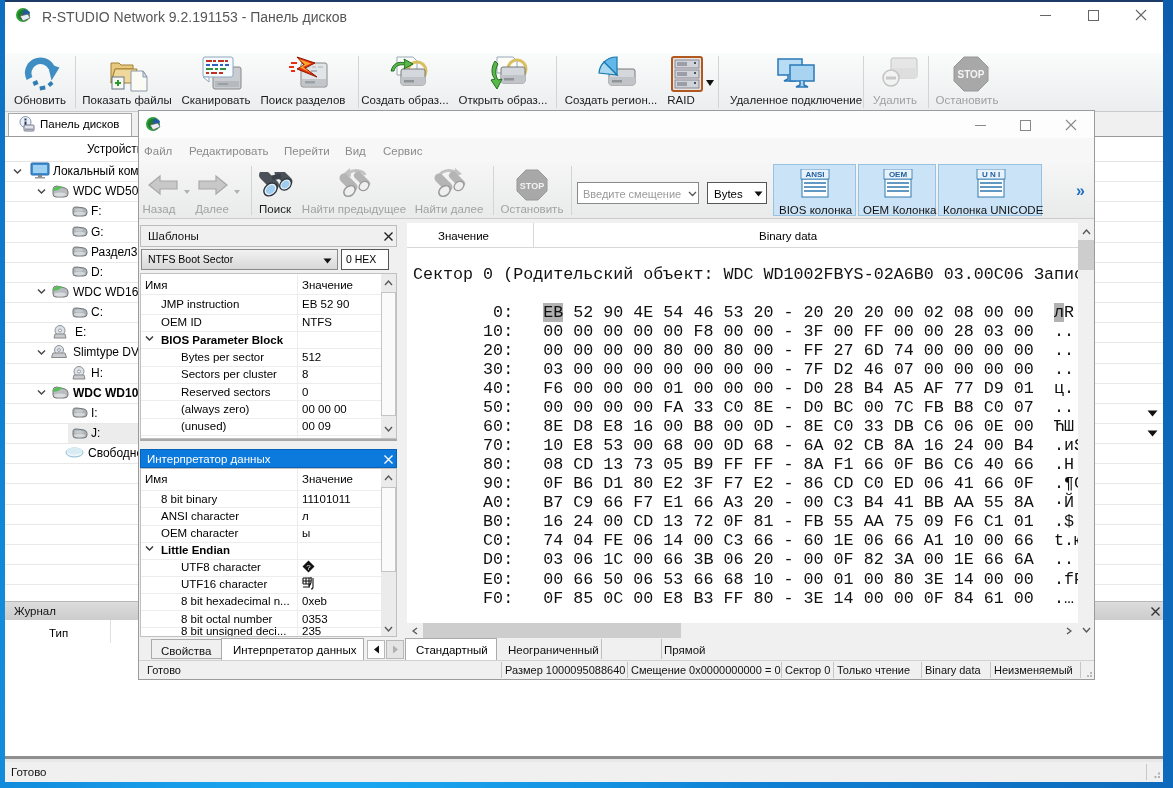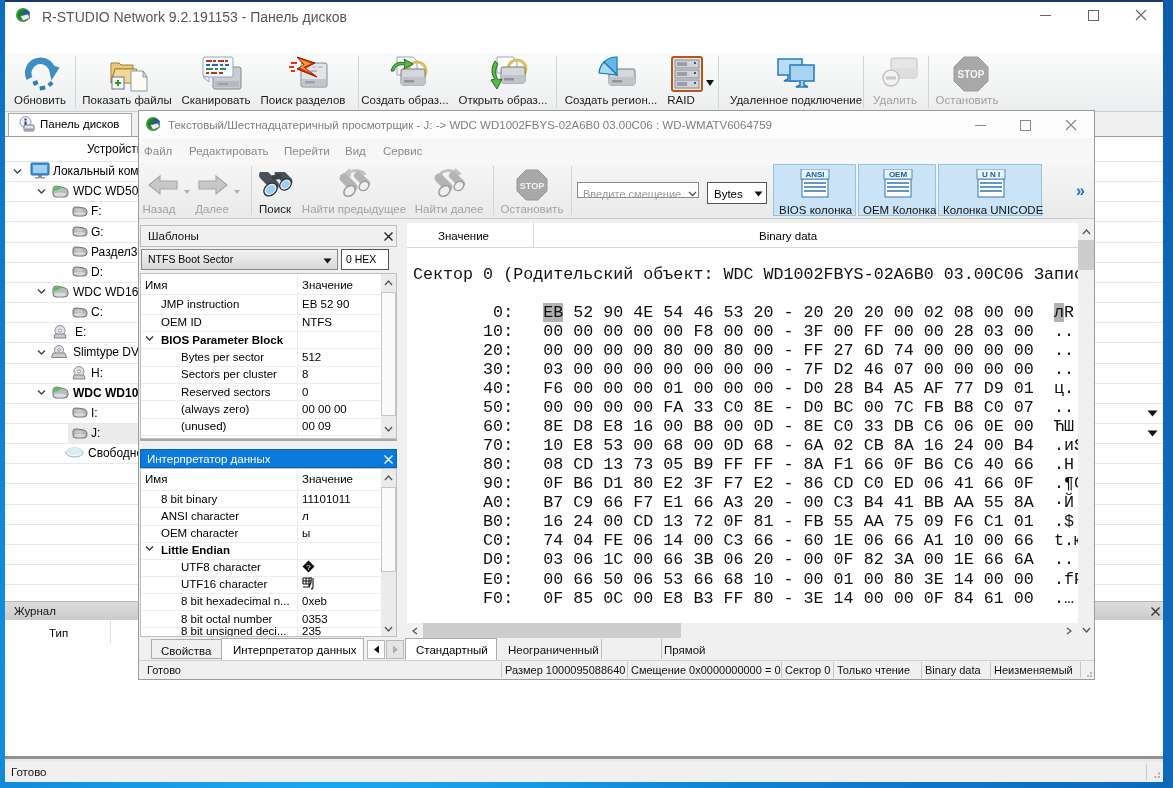--- a/index.html
+++ b/index.html
@@ -366,21 +366,20 @@
 
   <div class="abs" style="left:0;top:0;width:100%;height:27px;background:#fdfdfd;">
     <div class="abs" style="left:7px;top:5px;width:16px;height:16px;">
       <svg width="16" height="16" viewBox="0 0 16 16">
         <circle cx="7" cy="8" r="7" fill="#2e9e38"></circle>
         <path d="M2 8 A5 5 0 0 1 12 8 A5 5 0 0 1 2 8" fill="#1d7c28"></path>
         <path d="M8 2 l6 3 -2 5 -6 1z" fill="#2456a8"></path>
         <path d="M4 9 l8 -2 2 4 -7 3z" fill="#e8eef4" stroke="#555" stroke-width="0.7"></path>
       </svg>
     </div>
-    <span class="abs t13" style="left:29px;top:8px;color:#7e7e7e;">Текстовый/Шестнадцатеричный просмотрщик - J: -&gt; WDC WD1002FBYS-02A6B0 03.00C06 : WD-WMATV6064759</span>
     <div class="abs" style="left:836px;top:14px;width:11px;height:1px;background:#888;"></div>
     <div class="abs" style="left:881px;top:9px;width:9px;height:9px;border:1px solid #888;"></div>
     <svg class="abs" style="left:926px;top:8px;" width="12" height="12" viewBox="0 0 12 12">
         <path d="M1 1 L11 11 M11 1 L1 11" stroke="#888" stroke-width="1.1" fill="none"></path>
       </svg>
   </div>
 
   <div class="abs" style="left:0;top:27px;width:100%;height:25px;background:#f7f7f7;">
     <span class="abs t13" style="left:5px;top:7px;color:#8b8b8b;">Файл</span>
     <span class="abs t13" style="left:50px;top:7px;color:#8b8b8b;">Редактировать</span>
@@ -457,21 +456,21 @@
       </g>
     </svg>
     <div class="lblc" style="left:250px;top:40px;width:120px;color:#a2a2a2;">Найти далее</div>
 
     <svg class="abs" style="left:377px;top:6px;" width="32" height="32" viewBox="0 0 32 32">
       <path d="M10 1 L22 1 L31 10 L31 22 L22 31 L10 31 L1 22 L1 10 Z" fill="#a8a8a8" stroke="#989898"></path>
       <text x="16" y="20" font-size="9" font-family="Liberation Sans" fill="#f2f2f2" text-anchor="middle" font-weight="bold">STOP</text>
     </svg>
     <div class="lblc" style="left:333px;top:40px;width:120px;color:#a2a2a2;">Остановить</div>
 
-    <div class="abs" style="left:438px;top:19px;width:122px;height:16px;background:#fff;border:1px solid #8a8a8a;box-sizing:border-box;">
+    <div class="abs" style="left:438px;top:19px;width:122px;height:22px;background:#fff;border:1px solid #8a8a8a;box-sizing:border-box;">
       <span class="abs t11" style="left:5px;top:5px;color:#9a9a9a;">Введите смещение</span>
       <svg class="abs" style="left:110px;top:8px;" width="9" height="6" viewBox="0 0 9 6">
           <path d="M1 1 L4.5 4.5 L8 1" stroke="#555" stroke-width="1.3" fill="none"></path>
         </svg>
     </div>
     <div class="abs" style="left:568px;top:19px;width:60px;height:22px;background:#fff;border:1px solid #555;box-sizing:border-box;">
       <span class="abs t13" style="left:6px;top:5px;color:#000;">Bytes</span>
       <svg class="abs" style="left:46px;top:8px;" width="9" height="6" viewBox="0 0 9 6">
           <path d="M0.5 0.5 L8.5 0.5 L4.5 5.5 Z" fill="#111"></path>
         </svg>

